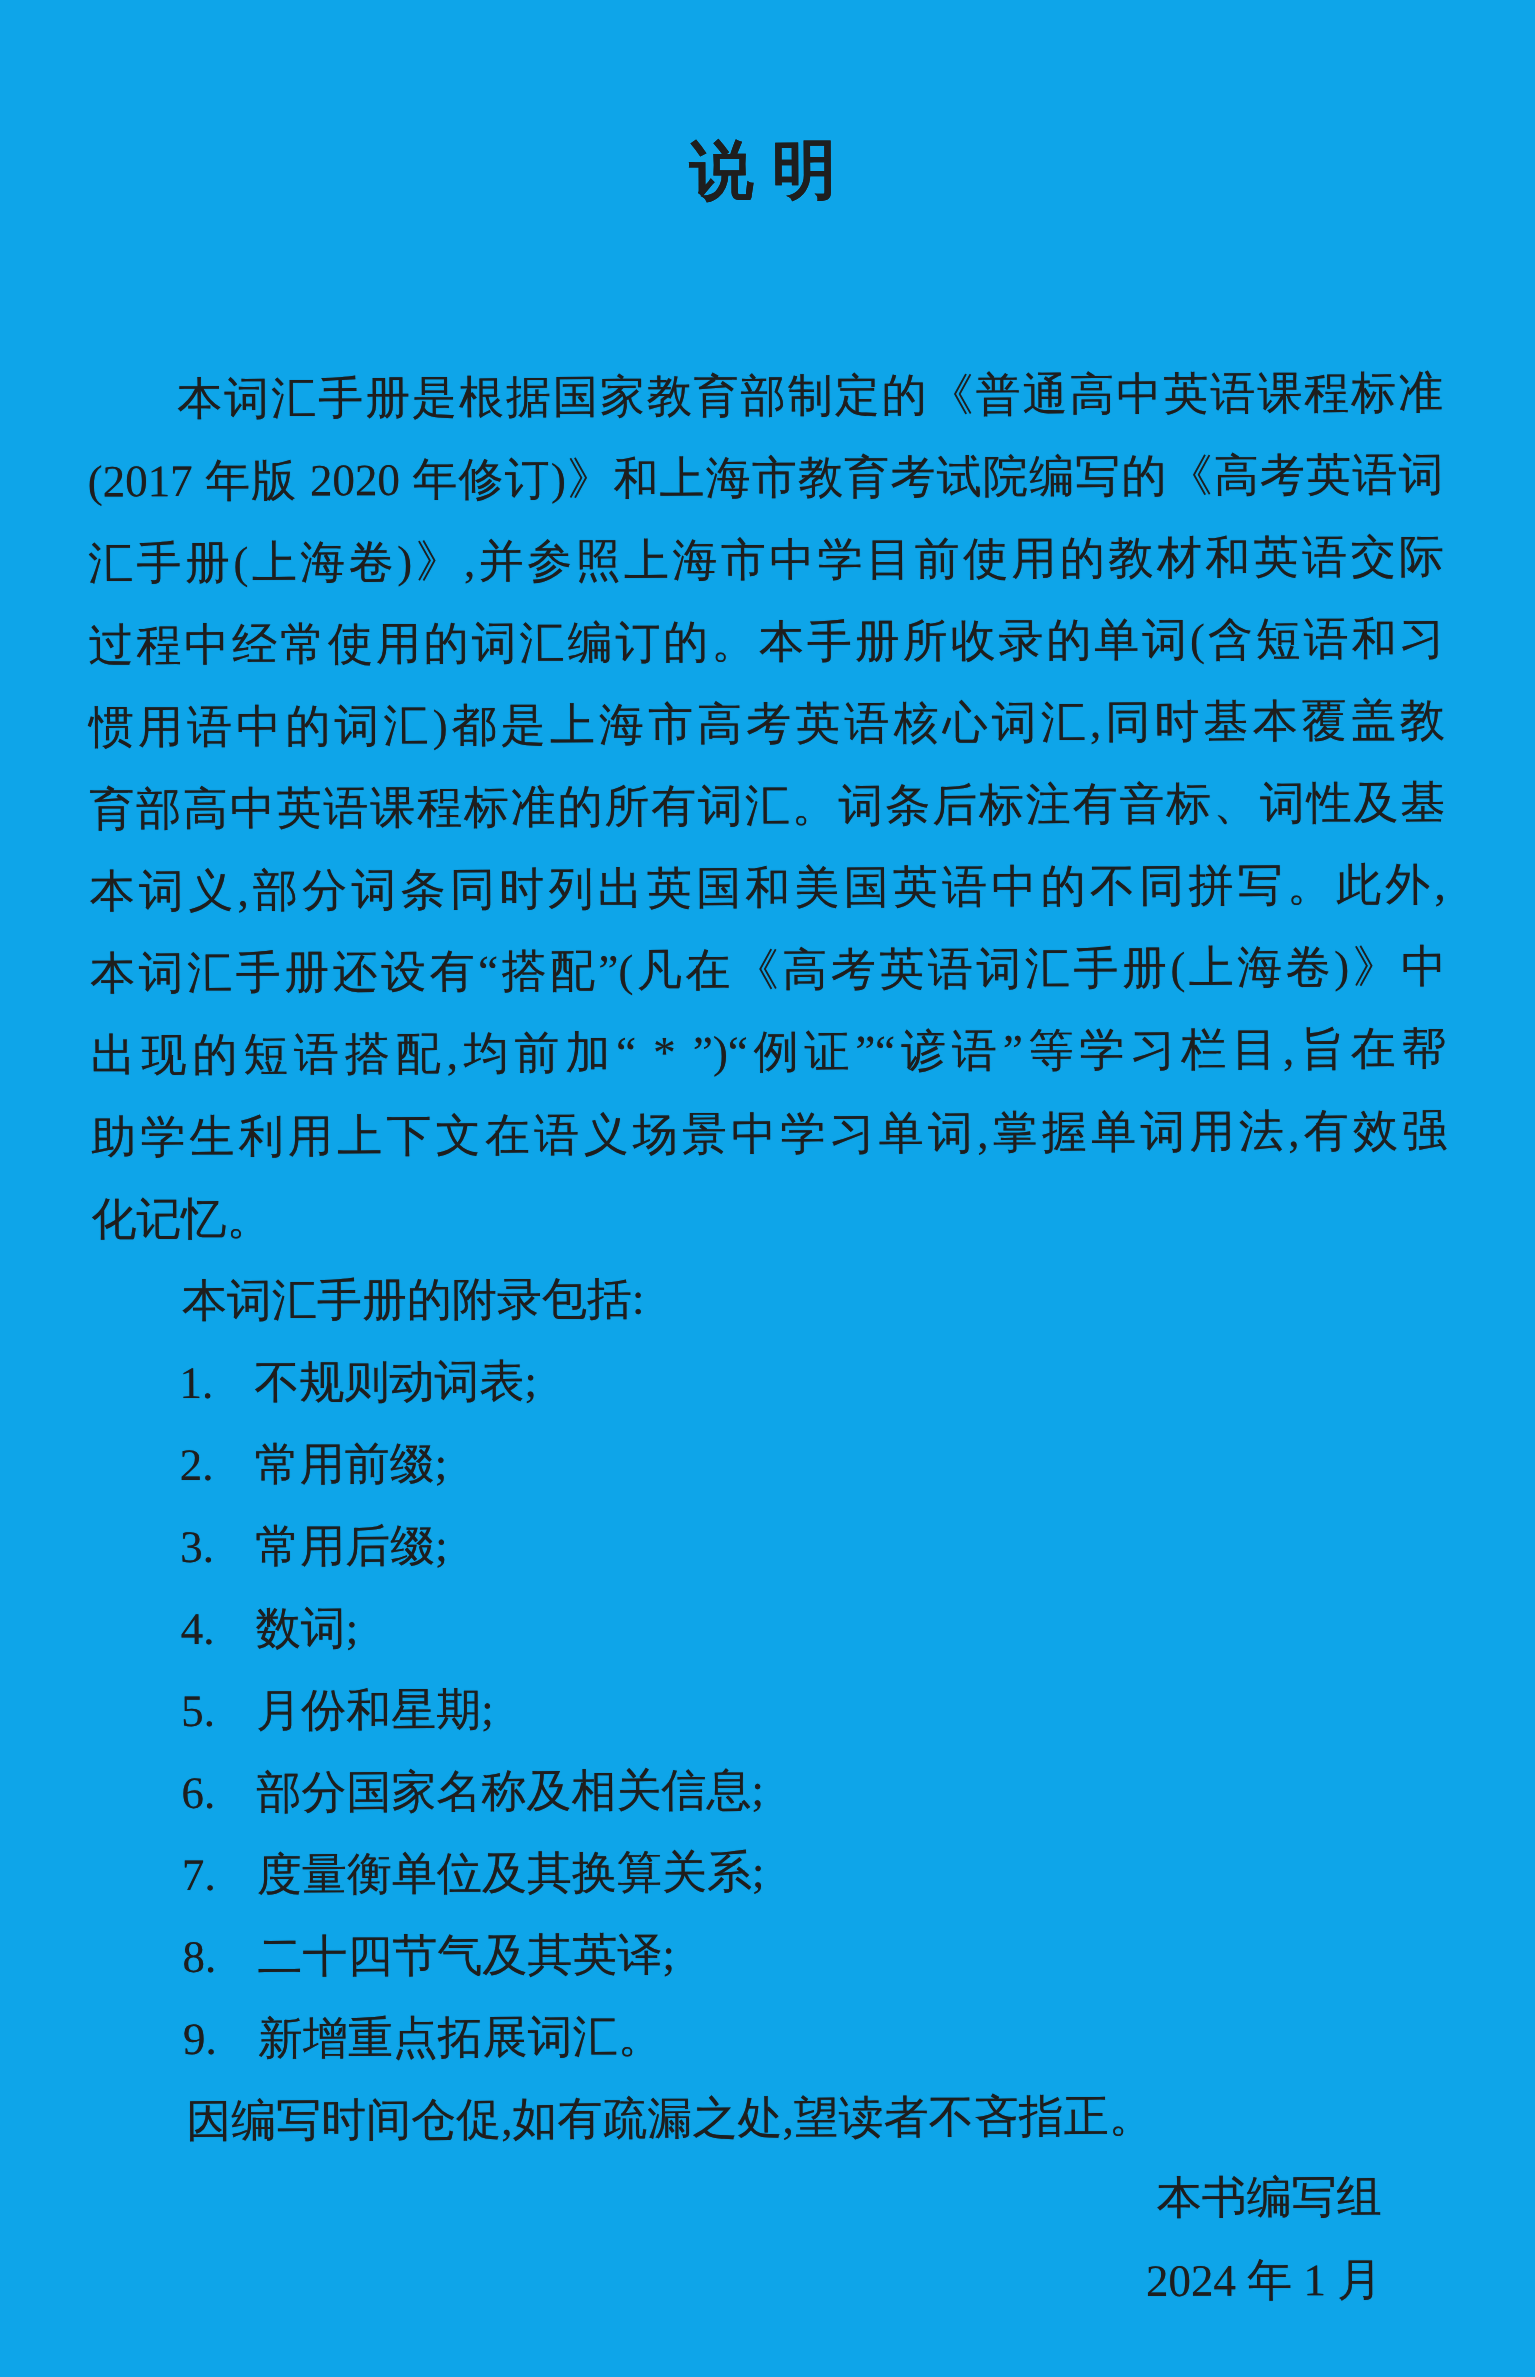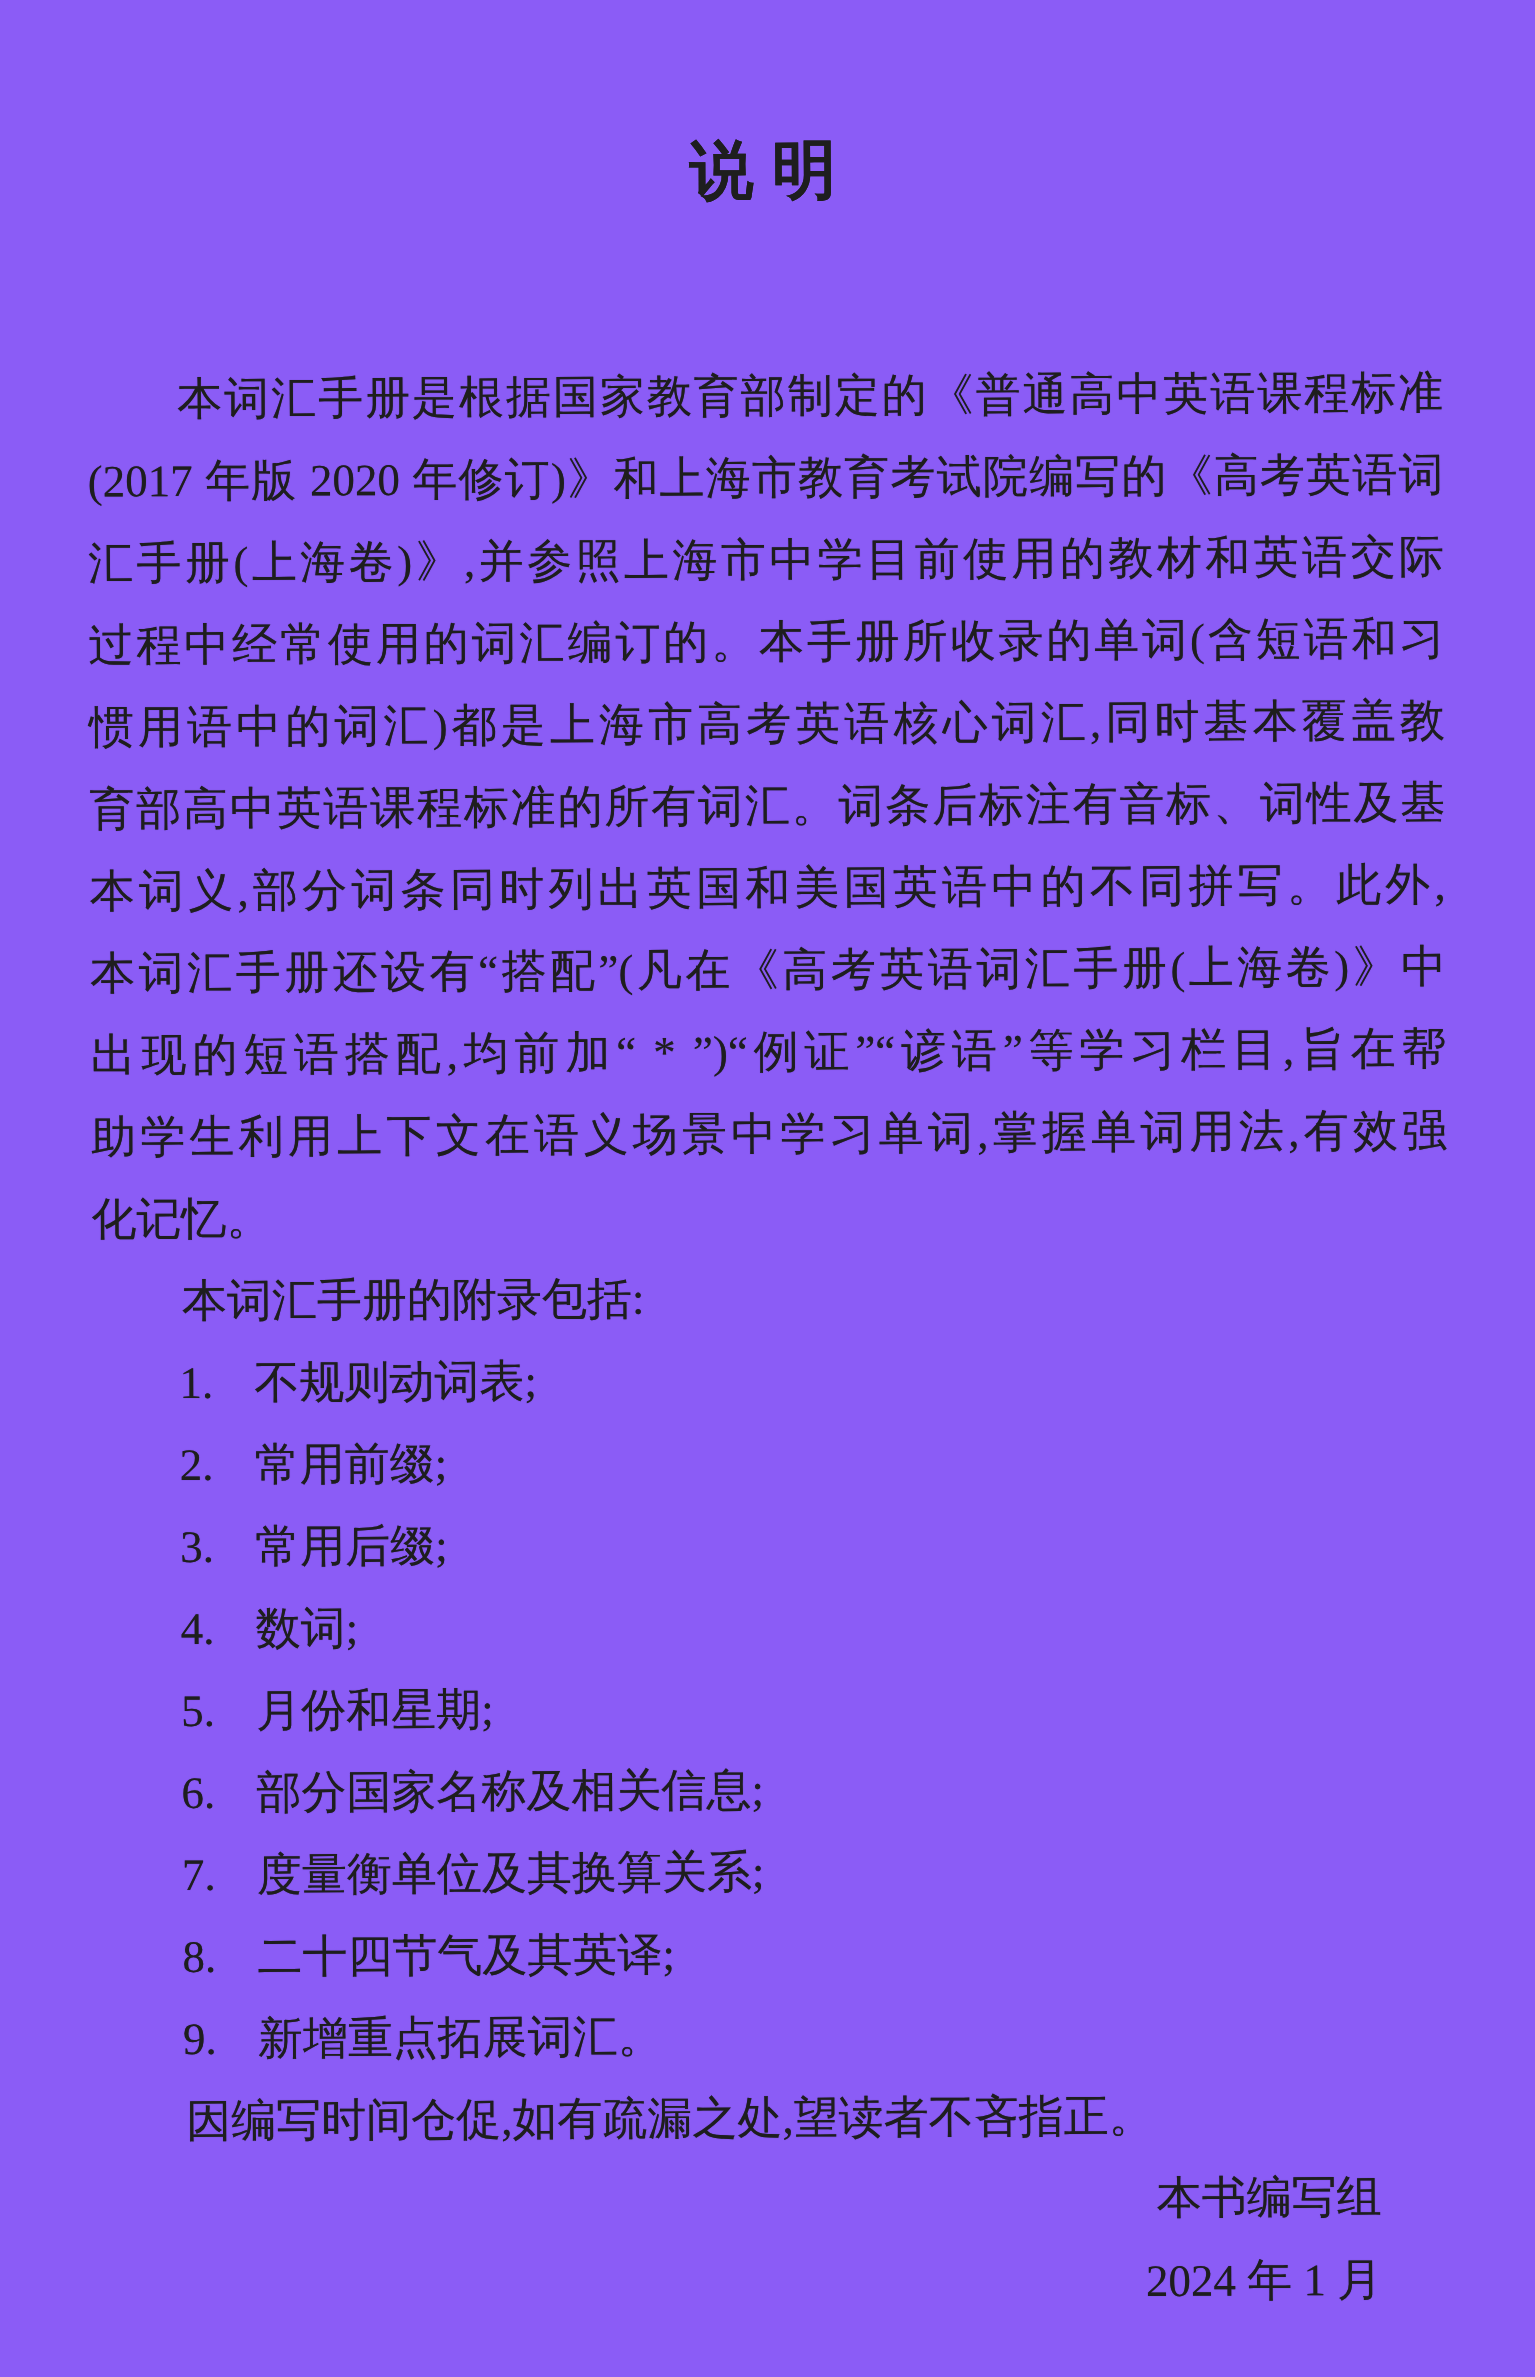--- a/index.html
+++ b/index.html
@@ -1,20 +1,20 @@
 <!DOCTYPE html>
 <html style="font-size:10px"><head>
 <meta charset="utf-8">
 <style>
   html, body { margin: 0; padding: 0; background: #ffffff; }
   .page {
     position: relative;
     width: 1535px;
     height: 2377px;
-    background: #8b5cf6;
+    background: #0ea5e9;
     color: #1e1e1e;
     font-family: "Liberation Serif", "DejaVu Serif", serif;
     overflow: hidden;
   }
   .inner {
     padding: 139px 90px 0 90px;
     transform: rotate(-0.3deg);
     transform-origin: 50% 40%;
   }
   .doc-title {

